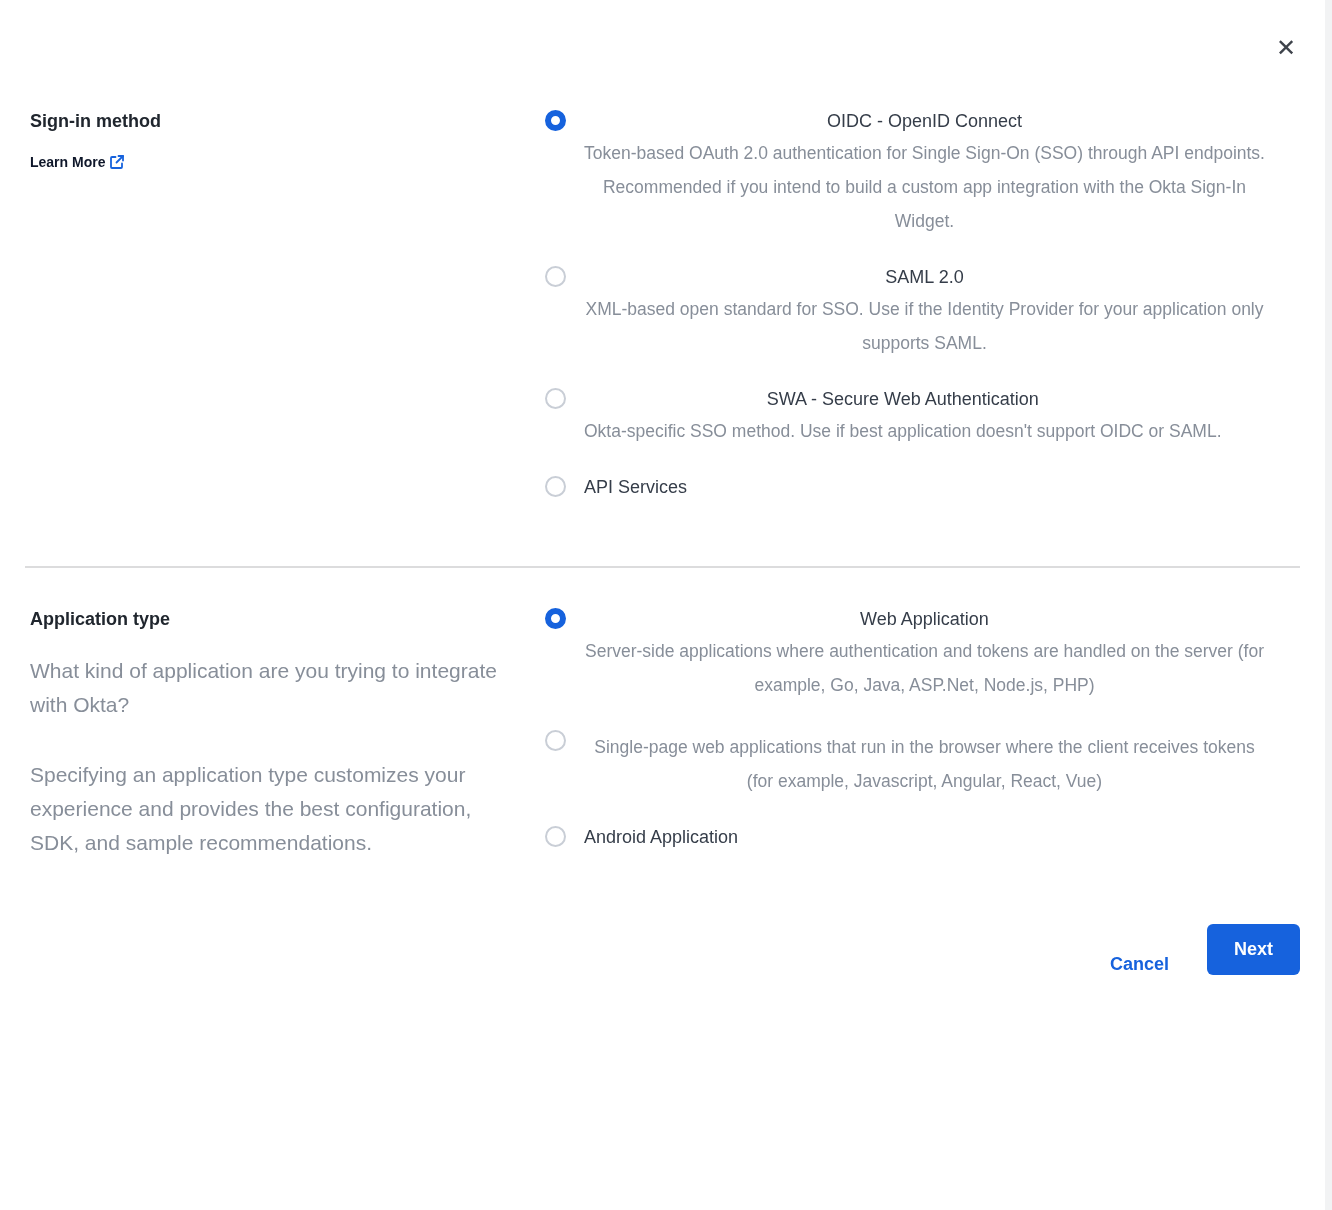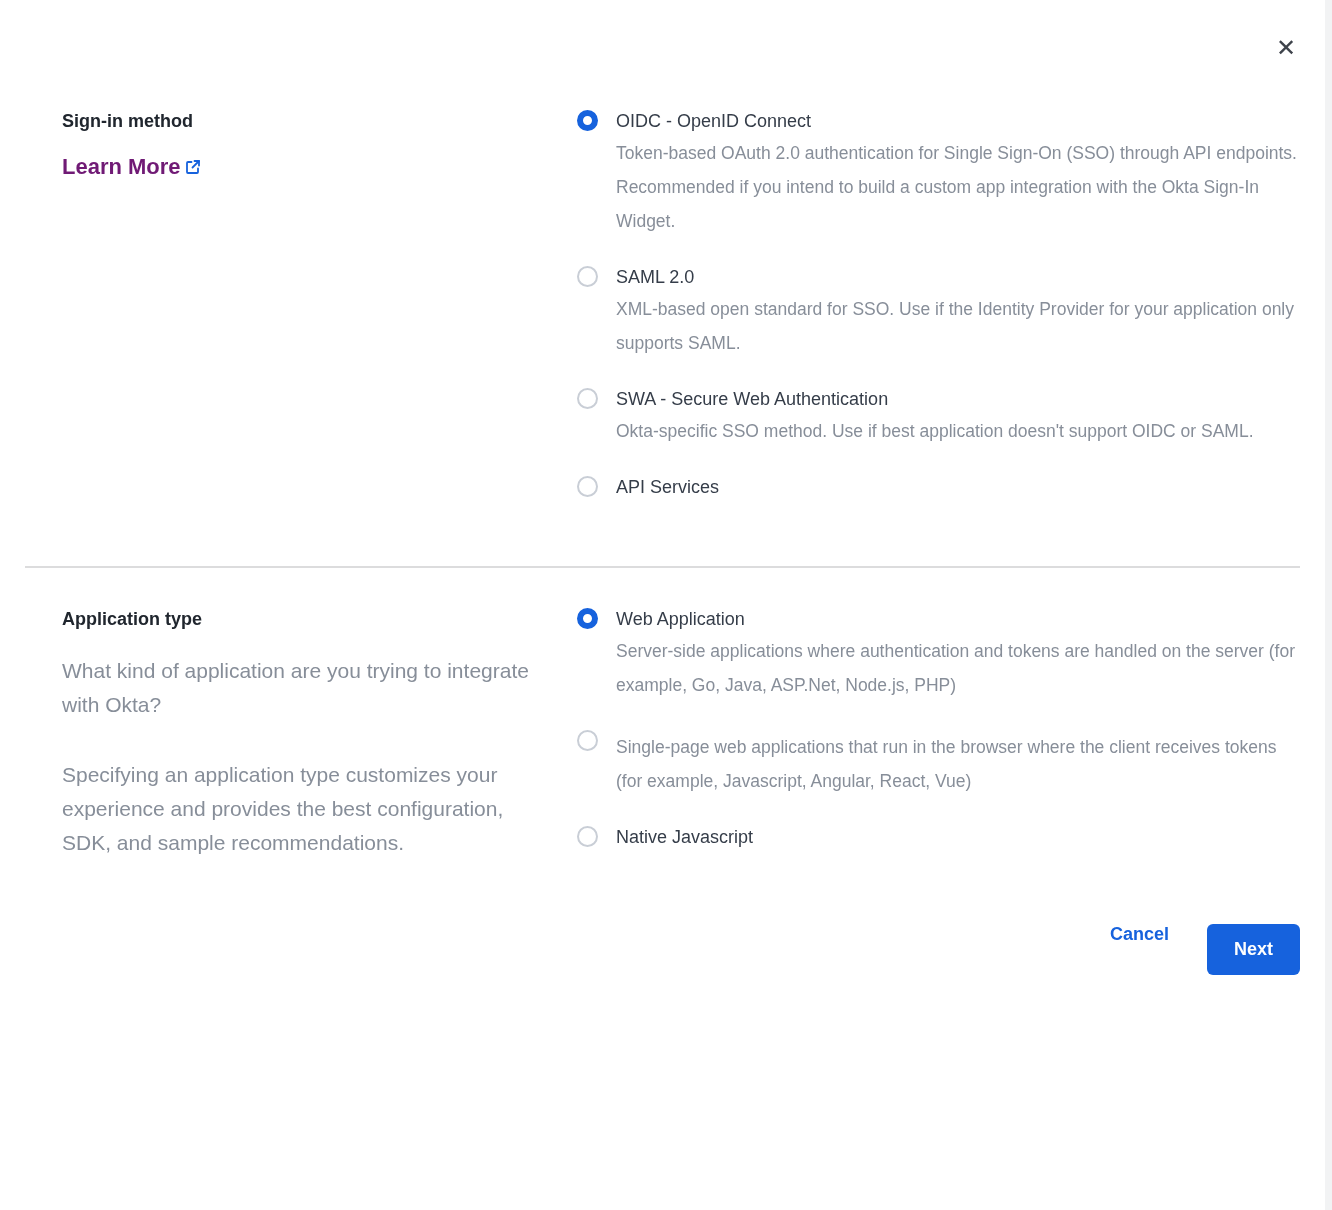--- a/index.html
+++ b/index.html
@@ -6,39 +6,39 @@
   html,body { width:1332px; height:1210px; background:#ffffff; overflow:hidden;
     font-family:"Liberation Sans", sans-serif; }
   .dialog { position:relative; width:1332px; height:1210px; background:#fff;
     padding:62px 32px 46px 30px; }
   .scroll-track { position:absolute; top:0; right:0; width:7px; height:100%;
     background:#f2f3f4; }
   .close-btn { position:absolute; top:36px; right:36px; font-size:24px; line-height:24px;
     color:#3e434b; cursor:pointer; font-weight:400; }
   h1.dialog-title { font-size:30px; line-height:37px; font-weight:bold; color:#15171c;
     letter-spacing:-0.2px; }
-  .row { display:flex; margin-top:46px;margin-left:32px; }
+  .row { display:flex; margin-top:46px; }
   .col-left { width:515px; flex-shrink:0; padding-right:20px; }
   .col-right { flex:1; max-width:720px; }
   .section-heading { font-size:18px; font-weight:bold; color:#20262e; line-height:26px; }
   .learn-more { display:inline-flex; align-items:center; gap:4px; margin-top:20px;
-    color:#701a75; font-size:22px; font-weight:bold; text-decoration:none; cursor:pointer; }
+    color:#0f172a; font-size:14px; font-weight:bold; text-decoration:none; cursor:pointer; }
   .learn-more svg { width:16px; height:16px; }
   .left-desc { margin-top:22px; font-size:21px; line-height:34px; color:#878e99; }
   .left-desc + .left-desc { margin-top:36px; }
-  .option { display:flex; gap:18px; margin-bottom:26px; }
+  .option { display:flex; gap:18px; margin-bottom:26px;text-align:center; }
   .radio { width:21px; height:21px; border-radius:50%; background:#fff;
     border:2px solid #c9ced6; flex-shrink:0; margin-top:2px; cursor:pointer; }
   .radio.checked { border:6px solid #1662dd; }
   .option-label { font-size:18px; line-height:26px; color:#353d49; font-weight:500;
     cursor:pointer; }
   .option-desc { font-size:17.5px; line-height:34px; color:#878e99; margin-top:2px; }
   hr.divider { border:none; border-top:2px solid #dcdcdd; margin:40px 0 0 -5px; }
   .row.second { margin-top:38px; }
-  .footer { display:flex; justify-content:flex-end; align-items:flex-start; gap:38px;
+  .footer { display:flex; justify-content:flex-end; align-items:flex-end; gap:38px;
     margin-top:48px; }
   .cancel-link { color:#1662dd; font-size:18px; font-weight:bold; cursor:pointer; }
   .next-btn { background:#1662dd; color:#ffffff; border:none; border-radius:6px;
     font-family:"Liberation Sans", sans-serif; font-size:18px; font-weight:bold;
     padding:15px 27px; cursor:pointer; }
 </style>
 </head>
 <body>
 
 <div class="dialog">
@@ -107,21 +107,21 @@
       </div>
       <div class="option">
         <div class="radio"></div>
         <div>
           <div class="option-desc">Single-page web applications that run in the browser where the client receives tokens (for example, Javascript, Angular, React, Vue)</div>
         </div>
       </div>
       <div class="option">
         <div class="radio"></div>
         <div>
-          <div class="option-label">Native Javascript</div>
+          <div class="option-label">Android Application</div>
         </div>
       </div>
     </div>
   </div>
 
   <div class="footer">
     <span class="cancel-link">Cancel</span>
     <button class="next-btn">Next</button>
   </div>
 </div>

